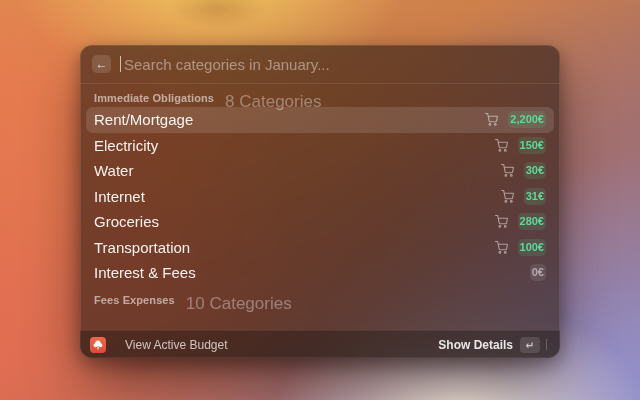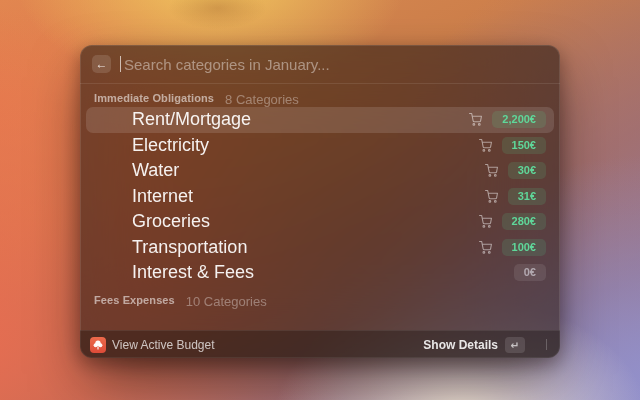--- a/index.html
+++ b/index.html
@@ -96,93 +96,92 @@
     padding: 8px 8px 4px 8px;
     height: 23px;
   }
   .section-title {
     font-size: 11px;
     font-weight: 700;
     color: rgba(255,255,255,0.56);
     letter-spacing: 0.1px;
   }
   .section-subtitle {
-    font-size: 13px;
+    font-size: 17px;
     color: rgba(255,255,255,0.35);
   }
   .row {
     display: flex;
     align-items: center;
     height: 25.5px;
     padding: 0 8px;
     border-radius: 7px;
     cursor: pointer;
   }
   .row.selected { background: rgba(255,255,255,0.12); }
   .row-label {
     flex: 1;
-    font-size: 18px;
+    font-size: 15px;
     color: rgba(255,255,255,0.93);
     white-space: nowrap;
-    margin-left: 38px;
   }
   .cart {
     flex: 0 0 auto;
     width: 13px; height: 13px;
     margin-right: 10px;
     color: rgba(255,255,255,0.5);
   }
   .cart svg { display: block; width: 13px; height: 13px; }
   .badge {
     flex: 0 0 auto;
     font-size: 11px;
     font-weight: 600;
-    padding: 2px 10px;
+    padding: 2px 2px;
     border-radius: 5px;
     line-height: 13px;
     white-space: nowrap;
   }
   .badge.green { background: rgba(80, 205, 135, 0.16); color: #5fd79a; }
   .badge.muted { background: rgba(255,255,255,0.09); color: rgba(238,238,248,0.55); }
 
   
   .footer {
     flex: 0 0 auto;
     height: 28px;
     display: flex;
     align-items: center;
     padding: 0 10px;
     background: rgba(20, 13, 11, 0.35);
     border-top: 1px solid rgba(255,255,255,0.08);
   }
   .footer-app {
     display: flex;
     align-items: center;
-    gap: 6px;
+    gap: 19px;
     cursor: pointer;
     border: none;
     background: transparent;
     color: rgba(255,255,255,0.72);
     font-size: 12px;
     font-family: inherit;
     padding: 0;
   }
   .app-icon {
     width: 16px; height: 16px;
     border-radius: 4px;
     background: linear-gradient(180deg, #ec6a4b, #dd4b38);
     display: flex; align-items: center; justify-content: center;
     flex: 0 0 auto;
   }
   .app-icon svg { width: 12px; height: 12px; display: block; }
   .footer-right {
     margin-left: auto;
     display: flex;
     align-items: center;
-    gap: 18px;
+    gap: 3px;
   }
   .footer-action {
     display: flex;
     align-items: center;
     gap: 7px;
     border: none;
     background: transparent;
     color: rgba(255,255,255,0.88);
     font-size: 12px;
     font-weight: 600;

